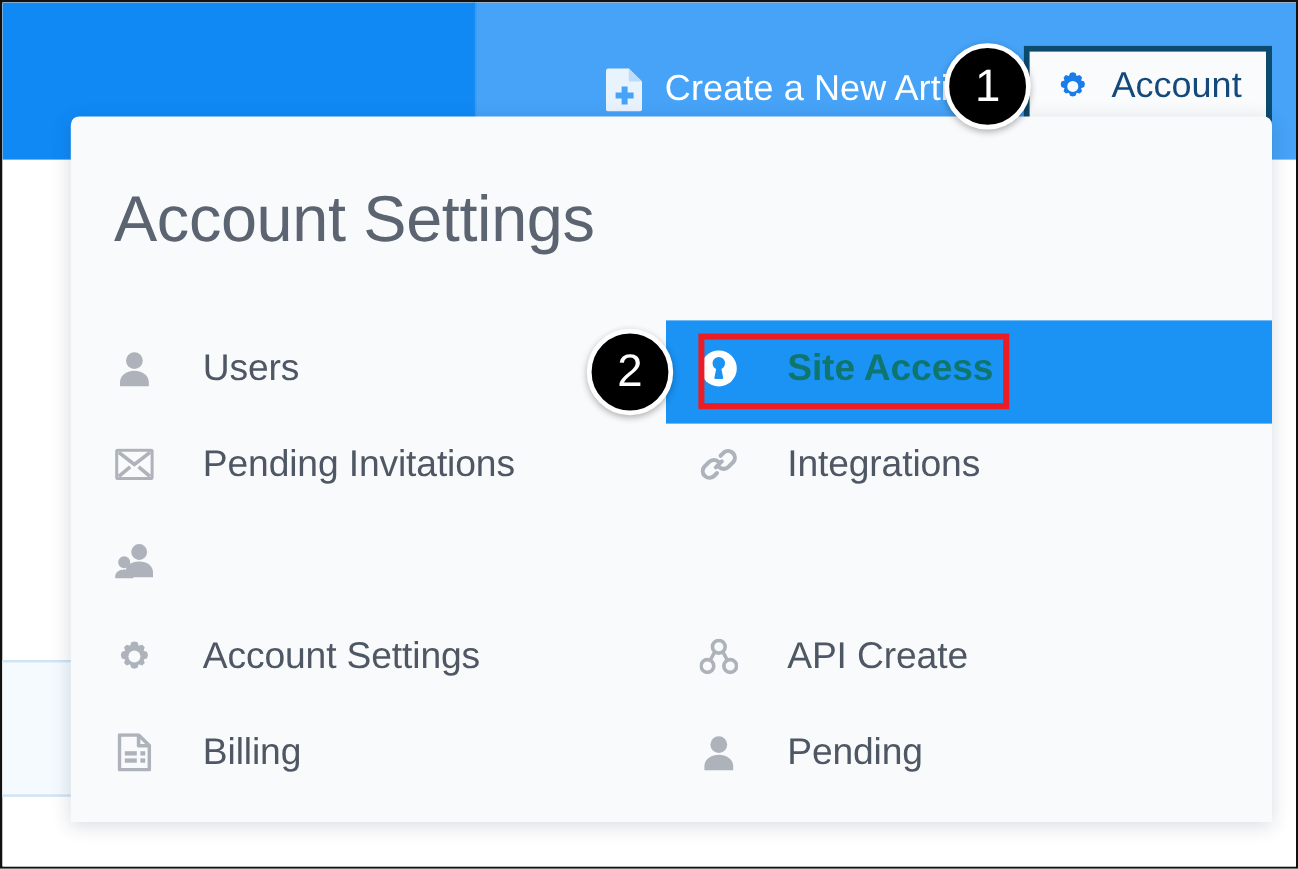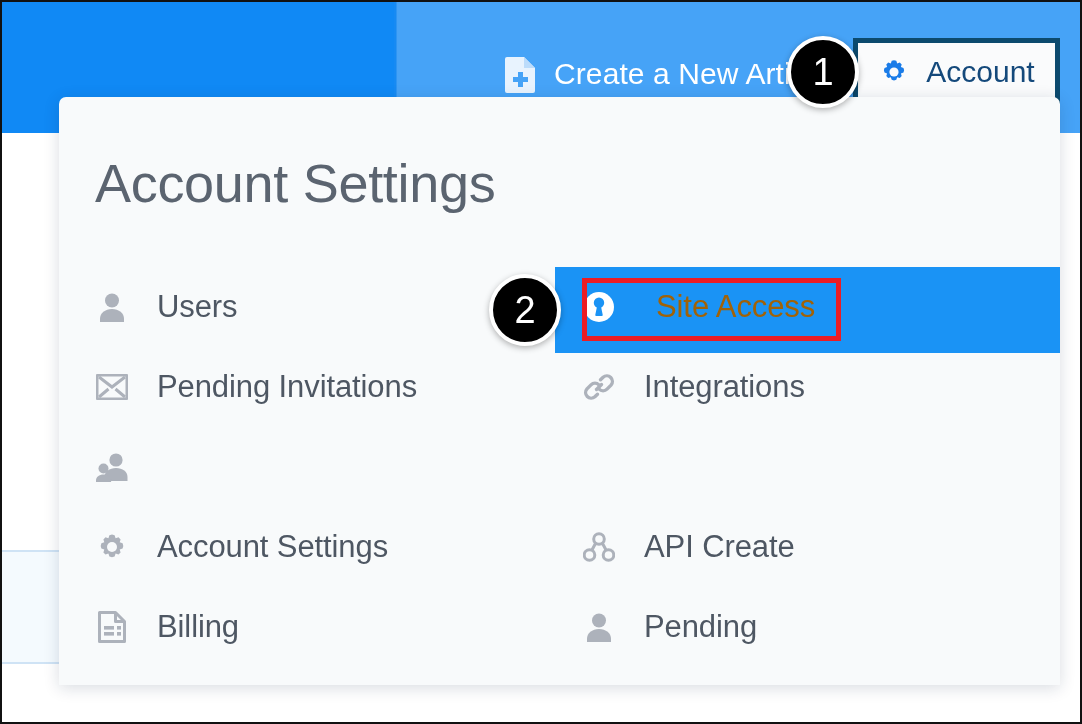--- a/index.html
+++ b/index.html
@@ -137,21 +137,21 @@
     width: 1001px;
   }
   .menu-row {
     position: relative;
     height: 80px;
   }
   .menu-item {
     position: absolute;
     display: flex;
     align-items: center;
-    gap: 28px;
+    gap: 40px;
     height: 80px;
     white-space: nowrap;
   }
   .menu-item.col-left  { left: 36px;  }
   .menu-item.col-right { left: 523px; }
 
   .menu-item .icon {
     width: 34px;
     height: 34px;
     display: flex;
@@ -169,21 +169,21 @@
   
   .hl-band {
     position: absolute;
     left: 496px;
     top: 0;
     width: 505px;
     height: 86px;
     background: #1a93f5;
   }
   .menu-item.selected .icon { color: #ffffff; }
-  .menu-item.selected .lbl  { color: #a16207; font-weight: 400; margin-left: 12px; }
+  .menu-item.selected .lbl  { color: #0f766e; font-weight: 700; }
   .hl-box {
     position: absolute;
     left: 523px;
     top: 11px;
     width: 259px;
     height: 63px;
     border: 5px solid #ec1c24;
     box-sizing: border-box;
   }
 

